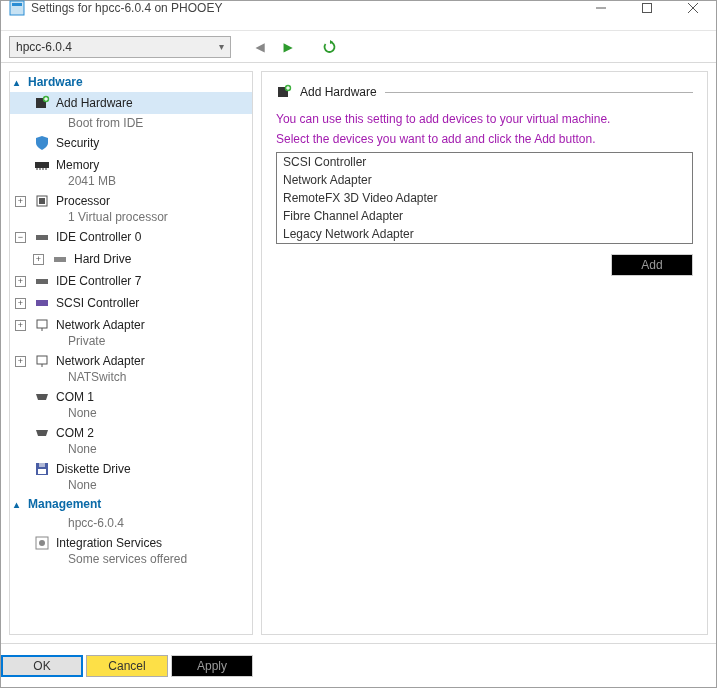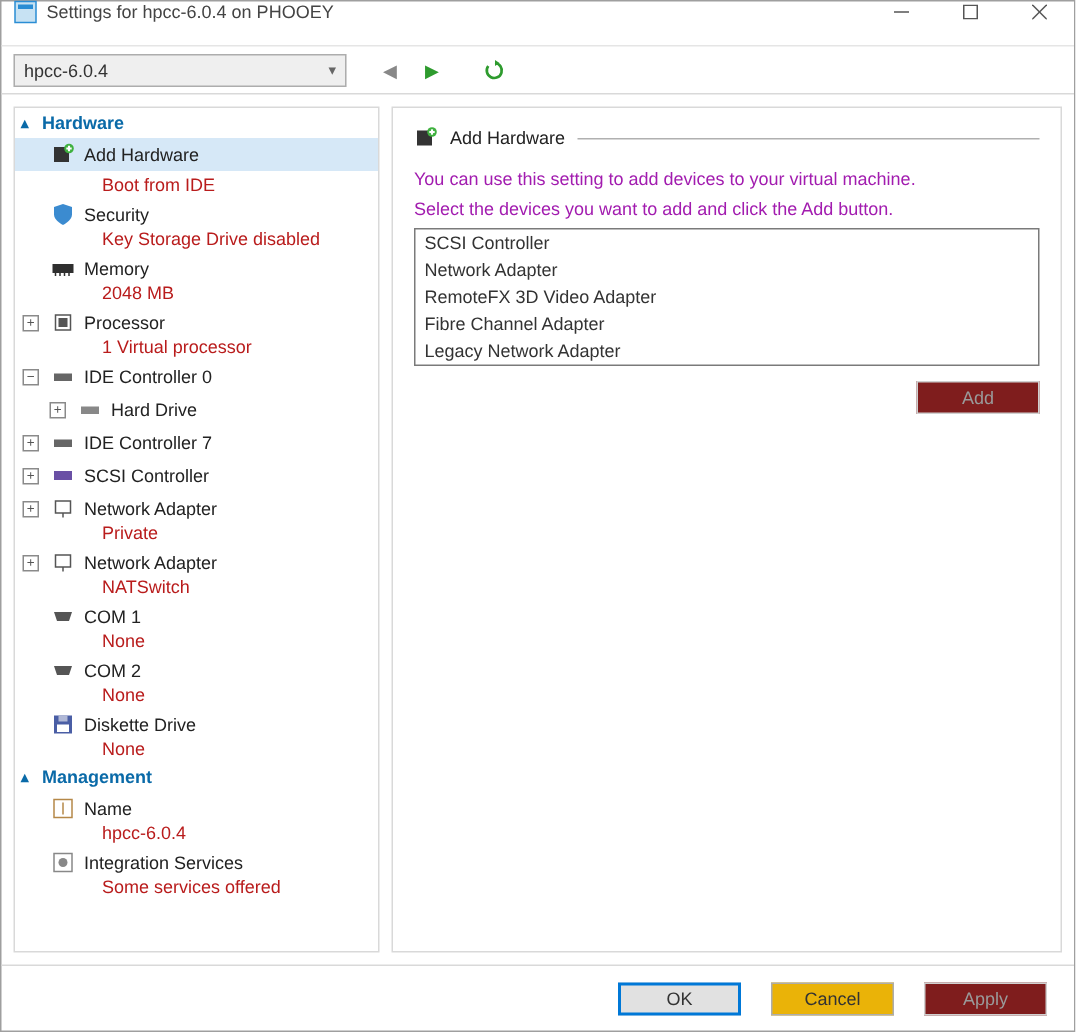--- a/index.html
+++ b/index.html
@@ -17,38 +17,38 @@
   .tbtn.green { color:#2e9b2e; }
   .body { flex:1; display:flex; padding: 8px; gap:8px; min-height:0;}
   .tree { width: 244px; border:1px solid #d9d9d9; overflow:auto; position:relative;}
   .tree::-webkit-scrollbar{width:17px;}
   .tree::-webkit-scrollbar-track{background:#f0f0f0;}
   .tree::-webkit-scrollbar-thumb{background:#c1c1c1;}
   .section-hdr { display:flex; align-items:center; height:20px; padding:0 4px; font-weight:bold; color:#0a6aa8; gap:4px;}
   .section-hdr .chev{ color:#0a6aa8; font-size:10px; width:10px; display:inline-block;}
   .item { padding: 2px 0 2px 22px; }
   .item .row1 { display:flex; align-items:center; gap:6px; color:#222; height:18px;}
-  .item .row2 { padding-left: 36px; color:#b91c1c; line-height:14px;}
+  .item .row2 { padding-left: 36px; color:#737373; line-height:14px;}
   .item .exp { width:11px; height:11px; border:1px solid #8a8a8a; display:inline-flex; align-items:center; justify-content:center; font-size:9px; line-height:9px; color:#555; margin-right:2px; margin-left:-17px;}
   .item.noexp .exp{visibility:hidden;}
   .item.selected { background:#d6e8f7; }
   .icon { width:16px; height:16px; display:inline-flex; align-items:center; justify-content:center; flex-shrink:0;}
   .right { flex:1; display:flex; flex-direction:column;}
   .rpanel { flex:1; border:1px solid #d9d9d9; padding:12px 14px; }
   .rhead { display:flex; align-items:center; gap:8px; margin-bottom:12px;}
   .rhead .label { color:#222; white-space:nowrap;}
   .rhead .line { flex:1; height:1px; background:#b0b0b0;}
   .rpanel p { color:#a21caf; margin-bottom:6px;}
   .addlist { border:1px solid #7a7a7a; margin-top:6px; }
   .addlist div { padding:2px 6px; color:#333;}
   .addrow{ display:flex; justify-content:flex-end; margin-top:10px;}
-  .btn { width:82px; height:22px; border:1px solid #adadad; background:#eab308; display:inline-flex; align-items:center; justify-content:center; color:#333;}
-  .btn.disabled { color:#9a9a9a; background:#7f1d1d; border-color:#d0d0d0;}
+  .btn { width:82px; height:22px; border:1px solid #adadad; background:#fde047; display:inline-flex; align-items:center; justify-content:center; color:#333;}
+  .btn.disabled { color:#9a9a9a; background:#000000; border-color:#d0d0d0;}
   .btn.primary { border:2px solid #0078d7; background:#e1e1e1;}
-  .footer { height:44px; border-top:1px solid #d9d9d9; display:flex; align-items:center; justify-content:flex-end; padding:0 18px; gap:20px;}
+  .footer { height:44px; border-top:1px solid #d9d9d9; display:flex; align-items:center; justify-content:flex-start; padding:0 0; gap:3px;}
 </style>
 </head>
 <body>
 
 <div class="window">
 
   <div class="titlebar">
     <span class="ticon">
       <svg width="16" height="16">
           <rect x="1" y="1" width="14" height="14" fill="#c7e2f3" stroke="#2a8dd4"></rect>
@@ -123,38 +123,37 @@
       <div class="item noexp">
         <div class="row1">
             <span class="exp">+</span>
             <span class="icon">
               <svg width="16" height="16">
                 <path d="M8 1 L14 3 V8 C14 12 8 15 8 15 C8 15 2 12 2 8 V3 Z" fill="#3b8bd0"></path>
               </svg>
             </span>
             <span>Security</span>
           </div>
-        <div class="row2">Key Storage Drive disabled</div>
       </div>
 
       <div class="item noexp">
         <div class="row1">
             <span class="exp">+</span>
             <span class="icon">
               <svg width="16" height="16">
                 <rect x="1" y="5" width="14" height="6" fill="#2f2f2f"></rect>
                 <line x1="3" y1="11" x2="3" y2="13" stroke="#2f2f2f"></line>
                 <line x1="6" y1="11" x2="6" y2="13" stroke="#2f2f2f"></line>
                 <line x1="9" y1="11" x2="9" y2="13" stroke="#2f2f2f"></line>
                 <line x1="12" y1="11" x2="12" y2="13" stroke="#2f2f2f"></line>
               </svg>
             </span>
             <span>Memory</span>
           </div>
-        <div class="row2">2048 MB</div>
+        <div class="row2">2041 MB</div>
       </div>
 
       <div class="item">
         <div class="row1">
             <span class="exp">+</span>
             <span class="icon">
               <svg width="16" height="16">
                 <rect x="3" y="3" width="10" height="10" fill="none" stroke="#555"></rect>
                 <rect x="5" y="5" width="6" height="6" fill="#555"></rect>
               </svg>
@@ -280,30 +279,20 @@
           </div>
         <div class="row2">None</div>
       </div>
 
       <div class="section-hdr">
         <span class="chev">▴</span>
         <span>Management</span>
       </div>
 
       <div class="item noexp">
-        <div class="row1">
-            <span class="exp">+</span>
-            <span class="icon">
-              <svg width="16" height="16">
-                <rect x="2" y="2" width="12" height="12" fill="none" stroke="#b58848"></rect>
-                <line x1="8" y1="4" x2="8" y2="12" stroke="#b58848"></line>
-              </svg>
-            </span>
-            <span>Name</span>
-          </div>
         <div class="row2">hpcc-6.0.4</div>
       </div>
 
       <div class="item noexp">
         <div class="row1">
             <span class="exp">+</span>
             <span class="icon">
               <svg width="16" height="16">
                 <rect x="2" y="2" width="12" height="12" fill="none" stroke="#888"></rect>
                 <circle cx="8" cy="8" r="3" fill="#888"></circle>

